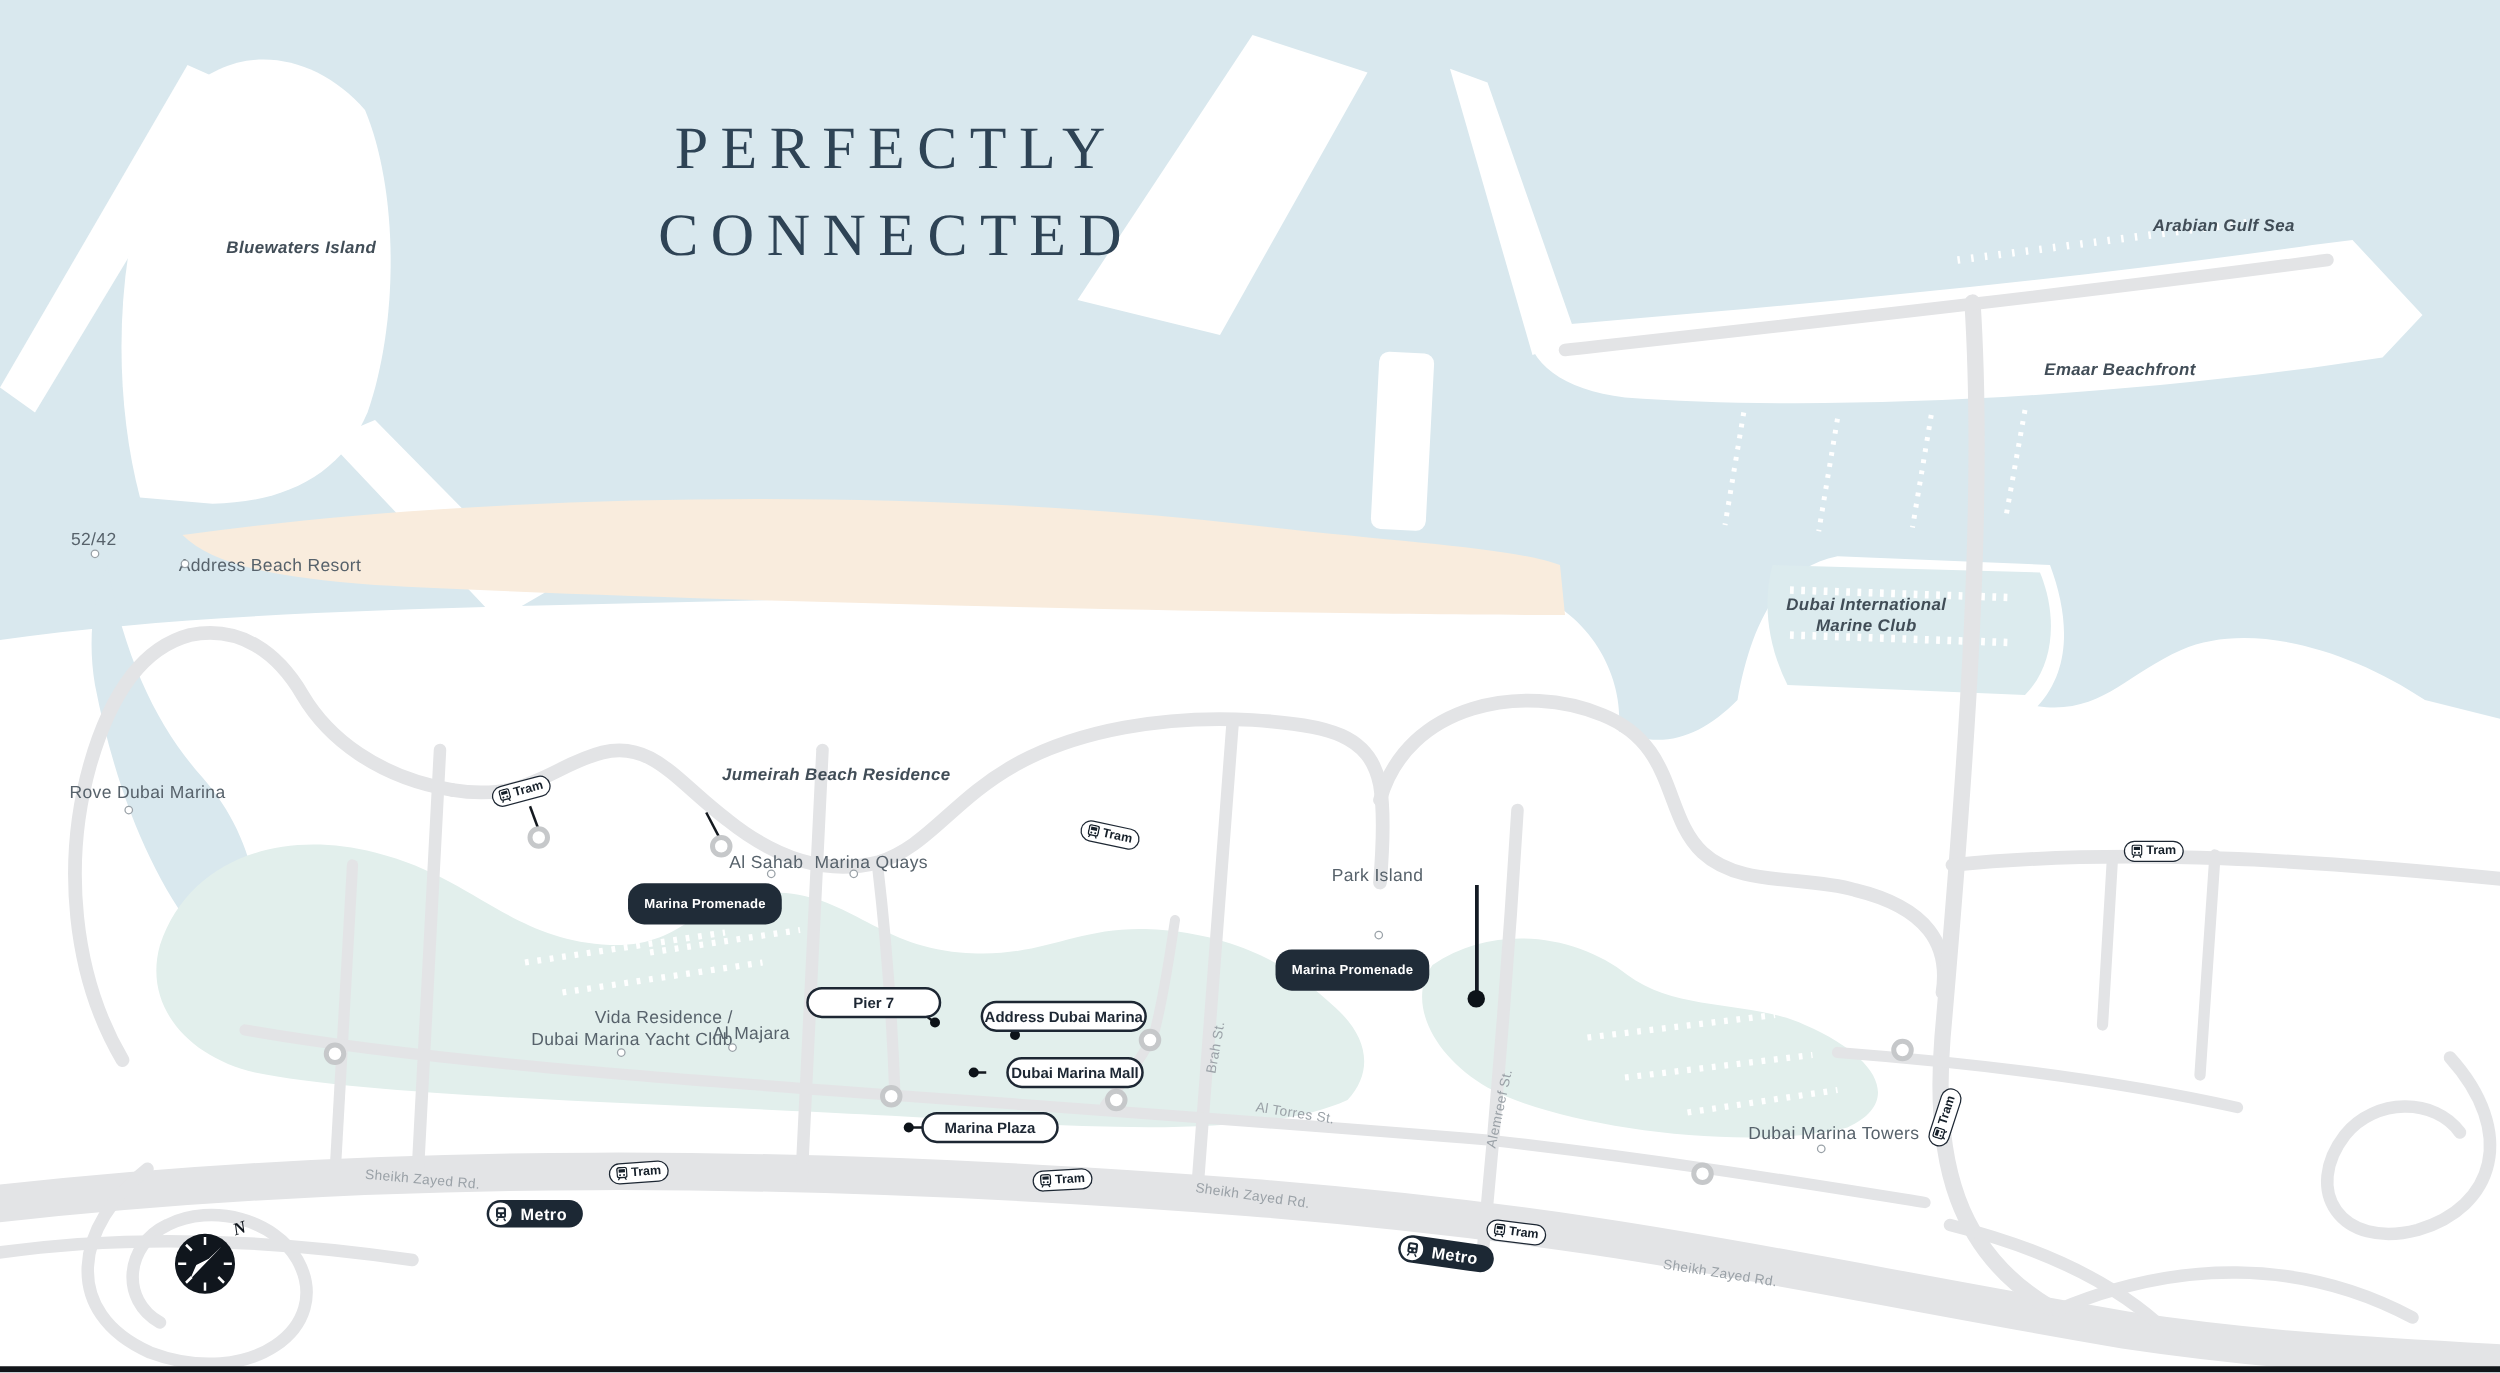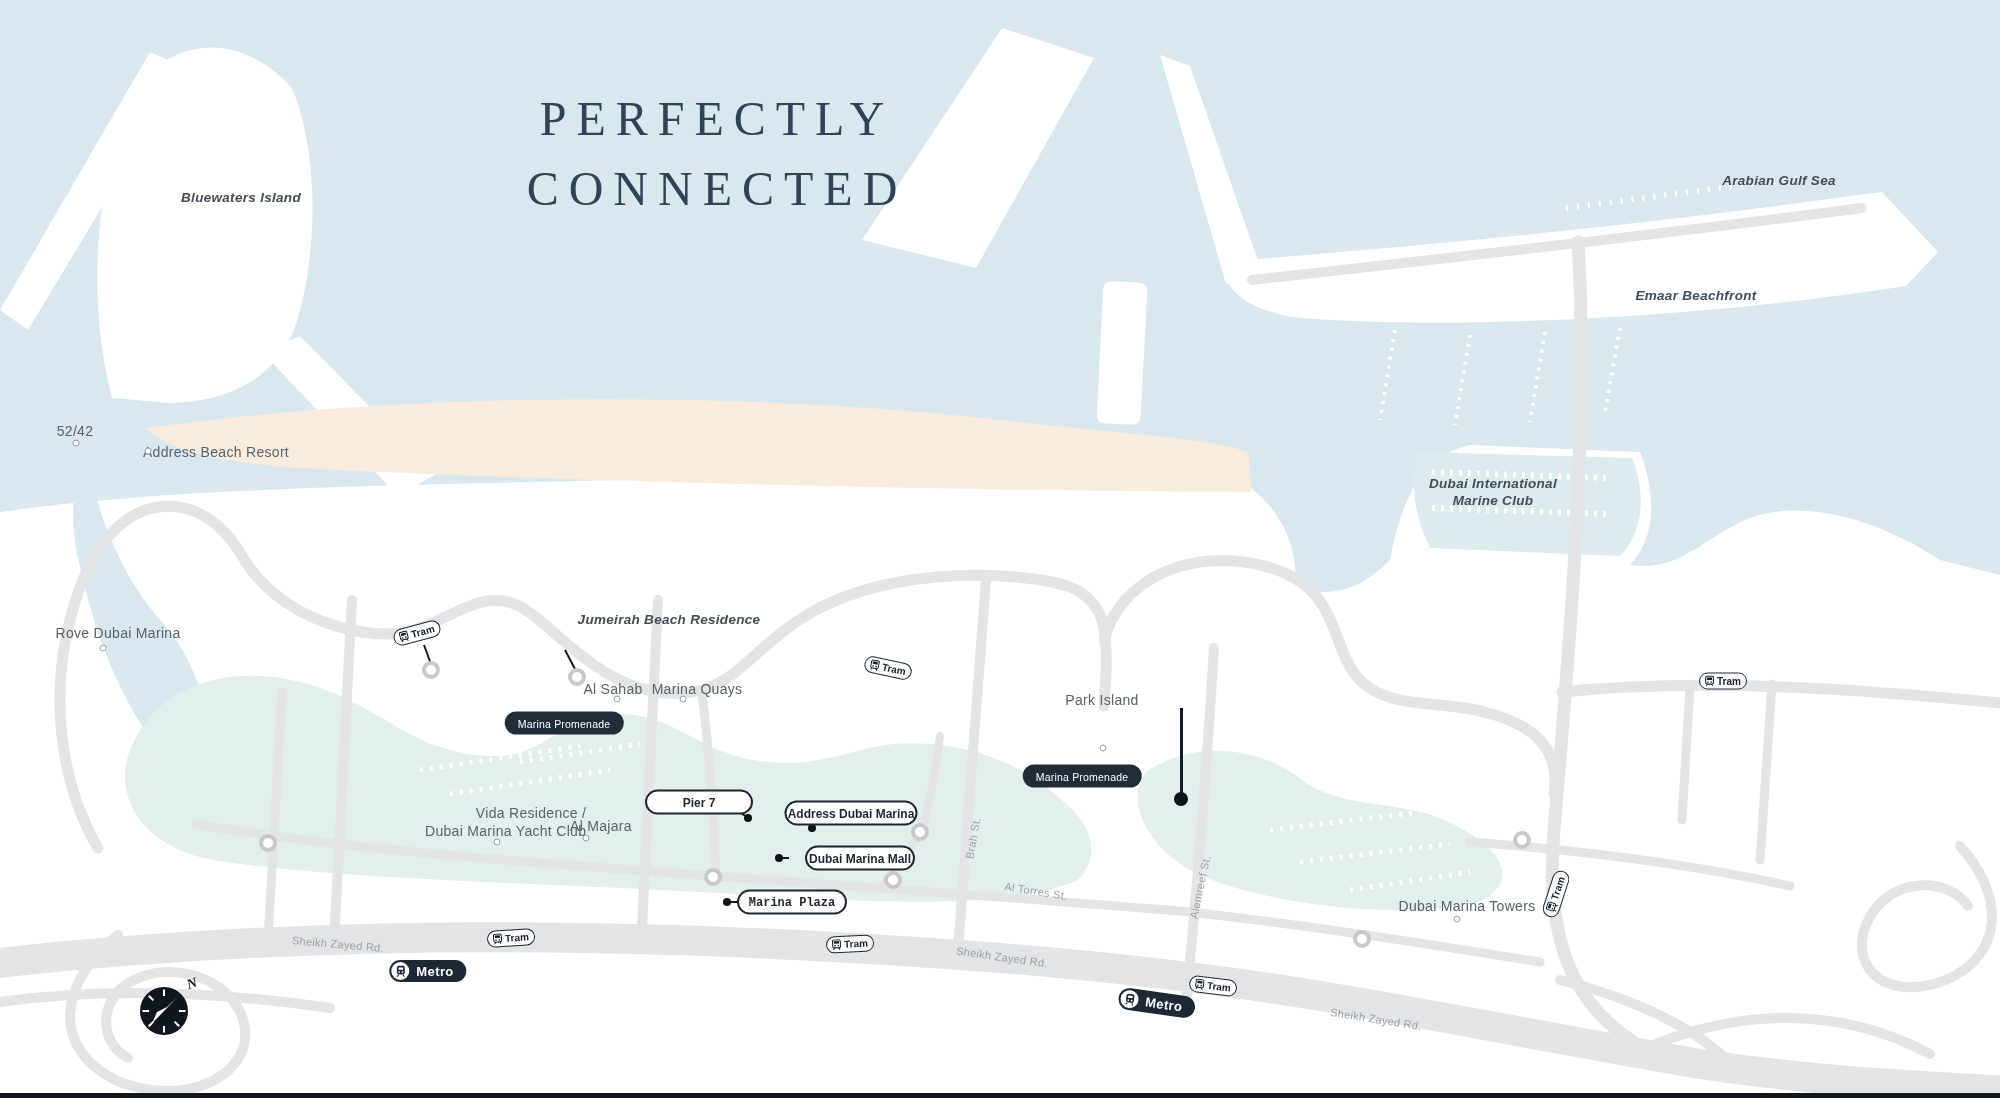--- a/index.html
+++ b/index.html
@@ -24,22 +24,22 @@
     background:#fff;transform:translate(-50%,-50%);box-sizing:border-box;}
   .road-label{position:absolute;font-size:11px;color:#9aa1a7;white-space:nowrap;letter-spacing:.3px;}
   .stub{position:absolute;height:2px;background:#14191f;transform-origin:0 50%;}
 
   .poi-pill{position:absolute;display:flex;align-items:center;justify-content:center;box-sizing:border-box;
     height:25px;background:#fff;border:2px solid #1d2733;border-radius:14px;
     font-size:12px;font-weight:700;color:#1d2733;transform:translate(-50%,-50%);white-space:nowrap;}
   .poi-dot{position:absolute;width:8px;height:8px;border-radius:50%;background:#0d1319;transform:translate(-50%,-50%);}
 
   .promo-pill{position:absolute;display:flex;align-items:center;justify-content:center;
-    height:23px;padding:0 13px;background:#202c38;border-radius:13px;color:#fff;
-    font-size:10.5px;font-weight:400;letter-spacing:.2px;transform:translate(-50%,-50%);white-space:nowrap;}
+    height:33px;padding:0 13px;background:#202c38;border-radius:13px;color:#fff;
+    font-size:10.5px;font-weight:700;letter-spacing:.2px;transform:translate(-50%,-50%);white-space:nowrap;}
 
   .tram-pill{position:absolute;display:flex;align-items:center;gap:3px;box-sizing:border-box;
     height:17px;padding:0 5px;background:#fff;border:1.6px solid #1d2733;border-radius:9px;
     font-size:10px;font-weight:600;color:#16202a;white-space:nowrap;}
   .pill-icon{flex:0 0 auto;}
 
   .metro-pill{position:absolute;display:flex;align-items:center;gap:7px;box-sizing:border-box;
     height:22px;padding:0 13px 0 2px;background:#1c2834;border-radius:12px;color:#fff;
     font-size:13px;font-weight:700;letter-spacing:.4px;white-space:nowrap;}
   .metro-circle{display:flex;align-items:center;justify-content:center;width:18px;height:18px;
@@ -235,21 +235,21 @@
       <div class="poi-dot" style="left: 748px; top: 818px;"></div>
       <div class="poi-pill" style="left: 699px; top: 802px; min-width: 108px;">Pier 7</div>
       <div class="stub" style="left: 812px; top: 827px; width: 7px; height: 2px; transform: rotate(-1.5708rad);"></div>
       <div class="poi-dot" style="left: 812px; top: 828px;"></div>
       <div class="poi-pill" style="left: 851px; top: 813px; min-width: 133px;">Address Dubai Marina</div>
       <div class="stub" style="left: 779px; top: 857px; width: 10px; height: 2px; transform: rotate(0rad);"></div>
       <div class="poi-dot" style="left: 779px; top: 858px;"></div>
       <div class="poi-pill" style="left: 860px; top: 858px; min-width: 110px;">Dubai Marina Mall</div>
       <div class="stub" style="left: 727px; top: 901px; width: 12px; height: 2px; transform: rotate(0rad);"></div>
       <div class="poi-dot" style="left: 727px; top: 902px;"></div>
-      <div class="poi-pill" style="left: 792px; top: 902px; min-width: 110px; font-family: Liberation Mono, monospace;">Marina Plaza</div>
+      <div class="poi-pill" style="left: 792px; top: 902px; min-width: 110px;">Marina Plaza</div>
       <div class="promo-pill" style="left: 564px; top: 723px;">Marina Promenade</div>
       <div class="promo-pill" style="left: 1082px; top: 776px;">Marina Promenade</div>
       <div class="tram-pill" style="left: 417px; top: 633px; transform: translate(-50%, -50%) rotate(-15deg);">
         <svg class="pill-icon" width="9" height="11" viewBox="0 0 9 11">
           <rect x="0.6" y="0.6" width="7.8" height="8" rx="1.6" fill="none" stroke="#16202a" stroke-width="1.1"></rect>
           <rect x="2" y="2" width="5" height="2.5" fill="#16202a"></rect>
           <circle cx="2.9" cy="6.6" r="0.8" fill="#16202a"></circle>
           <circle cx="6.1" cy="6.6" r="0.8" fill="#16202a"></circle>
           <path d="M2.4,8.8 L1.3,10.6 M6.6,8.8 L7.7,10.6" stroke="#16202a" stroke-width="1"></path>
         </svg>

